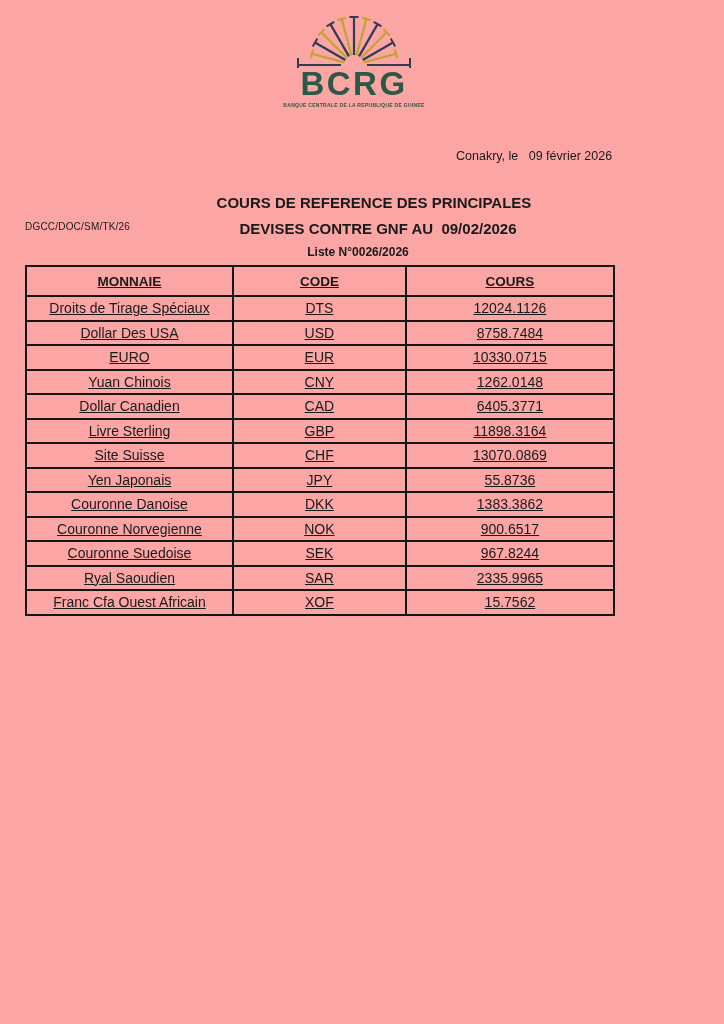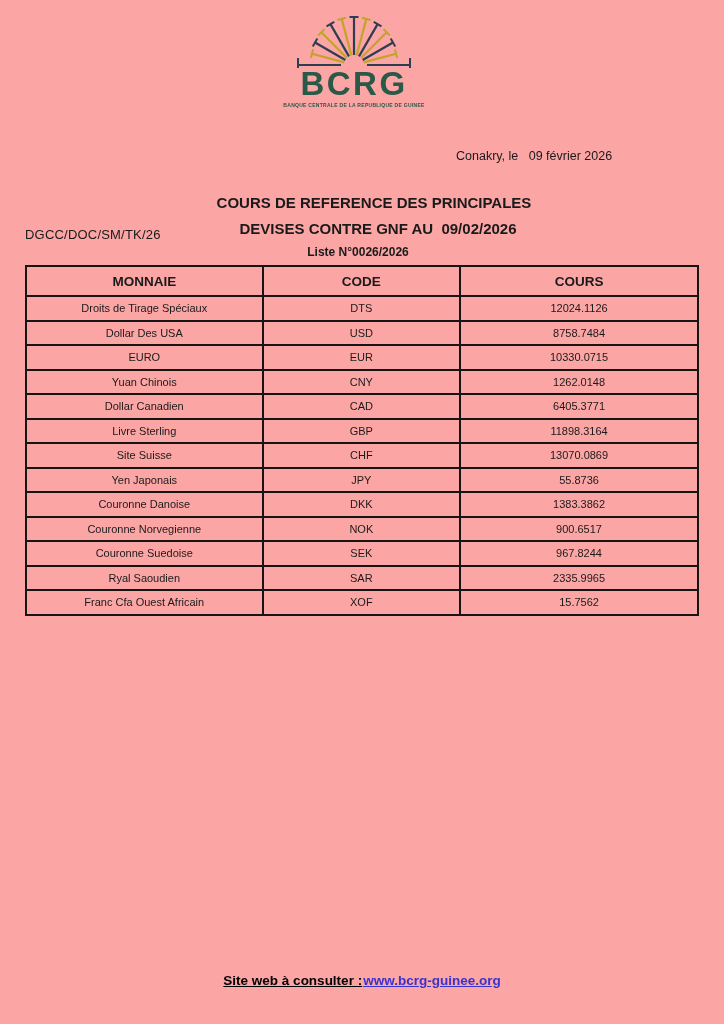--- a/index.html
+++ b/index.html
@@ -53,23 +53,23 @@
   
   .dateline {
     position: absolute;
     top: 149px;
     left: 456px;
     font-size: 12.5px;
     white-space: pre;
   }
   .ref-code {
     position: absolute;
-    top: 227px;
+    top: 221px;
     left: 25px;
-    font-size: 13px;
+    font-size: 10px;
     letter-spacing: 0.2px;
   }
   .title-line1 {
     position: absolute;
     top: 194px;
     left: 0;
     width: 100%;
     text-align: center;
     font-size: 15px;
     font-weight: bold;
@@ -96,41 +96,42 @@
     font-size: 12px;
     font-weight: bold;
     transform: translateX(-4px);
   }
 
   
   .rates-table {
     position: absolute;
     top: 265px;
     left: 25px;
-    width: 674px;
+    width: 590px;
     border-collapse: collapse;
     table-layout: fixed;
+    text-decoration: underline;
   }
   .rates-table th,
   .rates-table td {
     border: 2px solid #151515;
     text-align: center;
     vertical-align: middle;
     padding: 0;
     overflow: hidden;
     white-space: nowrap;
   }
   .rates-table th {
     height: 30px;
     font-size: 13.5px;
     font-weight: bold;
   }
   .rates-table td {
     height: 24.5px;
-    font-size: 11px;
+    font-size: 14px;
     font-weight: normal;
   }
   .col-monnaie { width: 35.2%; }
   .col-code    { width: 29.4%; }
   .col-cours   { width: 35.4%; }
 
   
   .site-footer {
     position: absolute;
     top: 973px;
@@ -269,17 +270,14 @@
           <td>2335.9965</td>
         </tr>
         <tr>
           <td>Franc Cfa Ouest Africain</td>
           <td>XOF</td>
           <td>15.7562</td>
         </tr>
       </tbody>
   </table>
 
-  <div class="site-footer">
-    <span class="site-footer-label">Site web à consulter :</span><a class="site-footer-link">www.bcrg-guinee.org</a>
-  </div>
 
 </div>
 
 </body></html>

